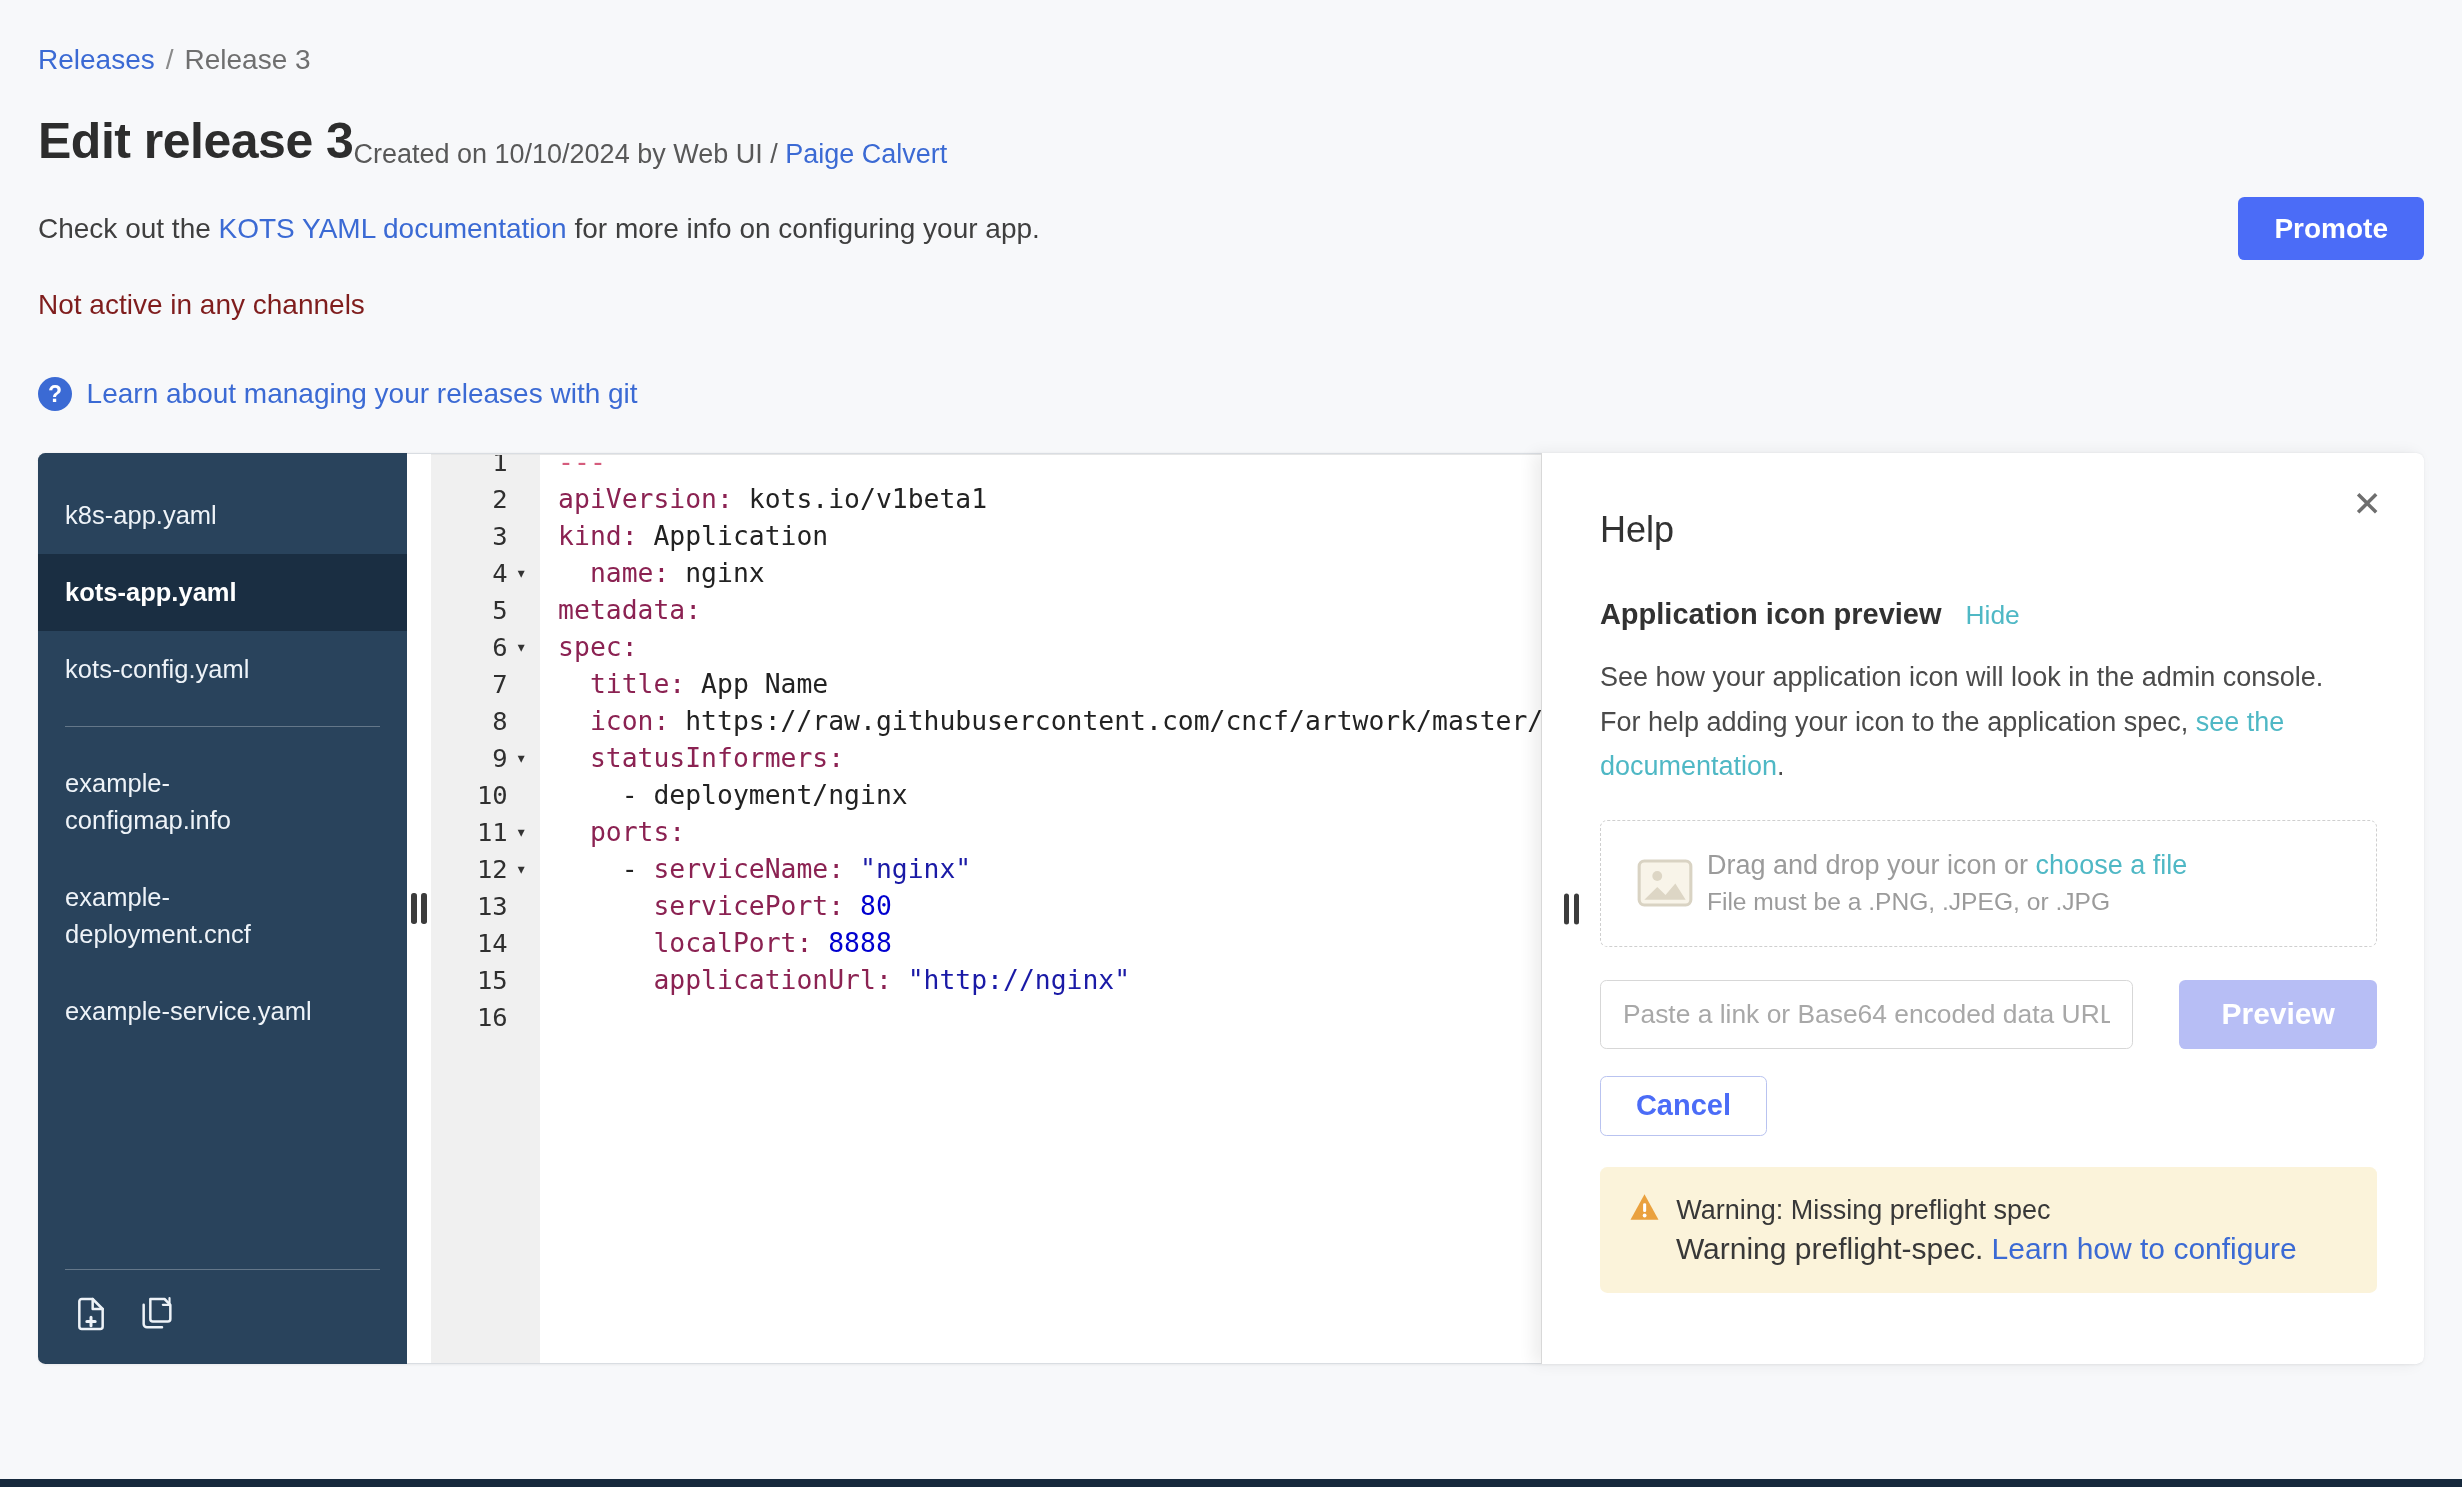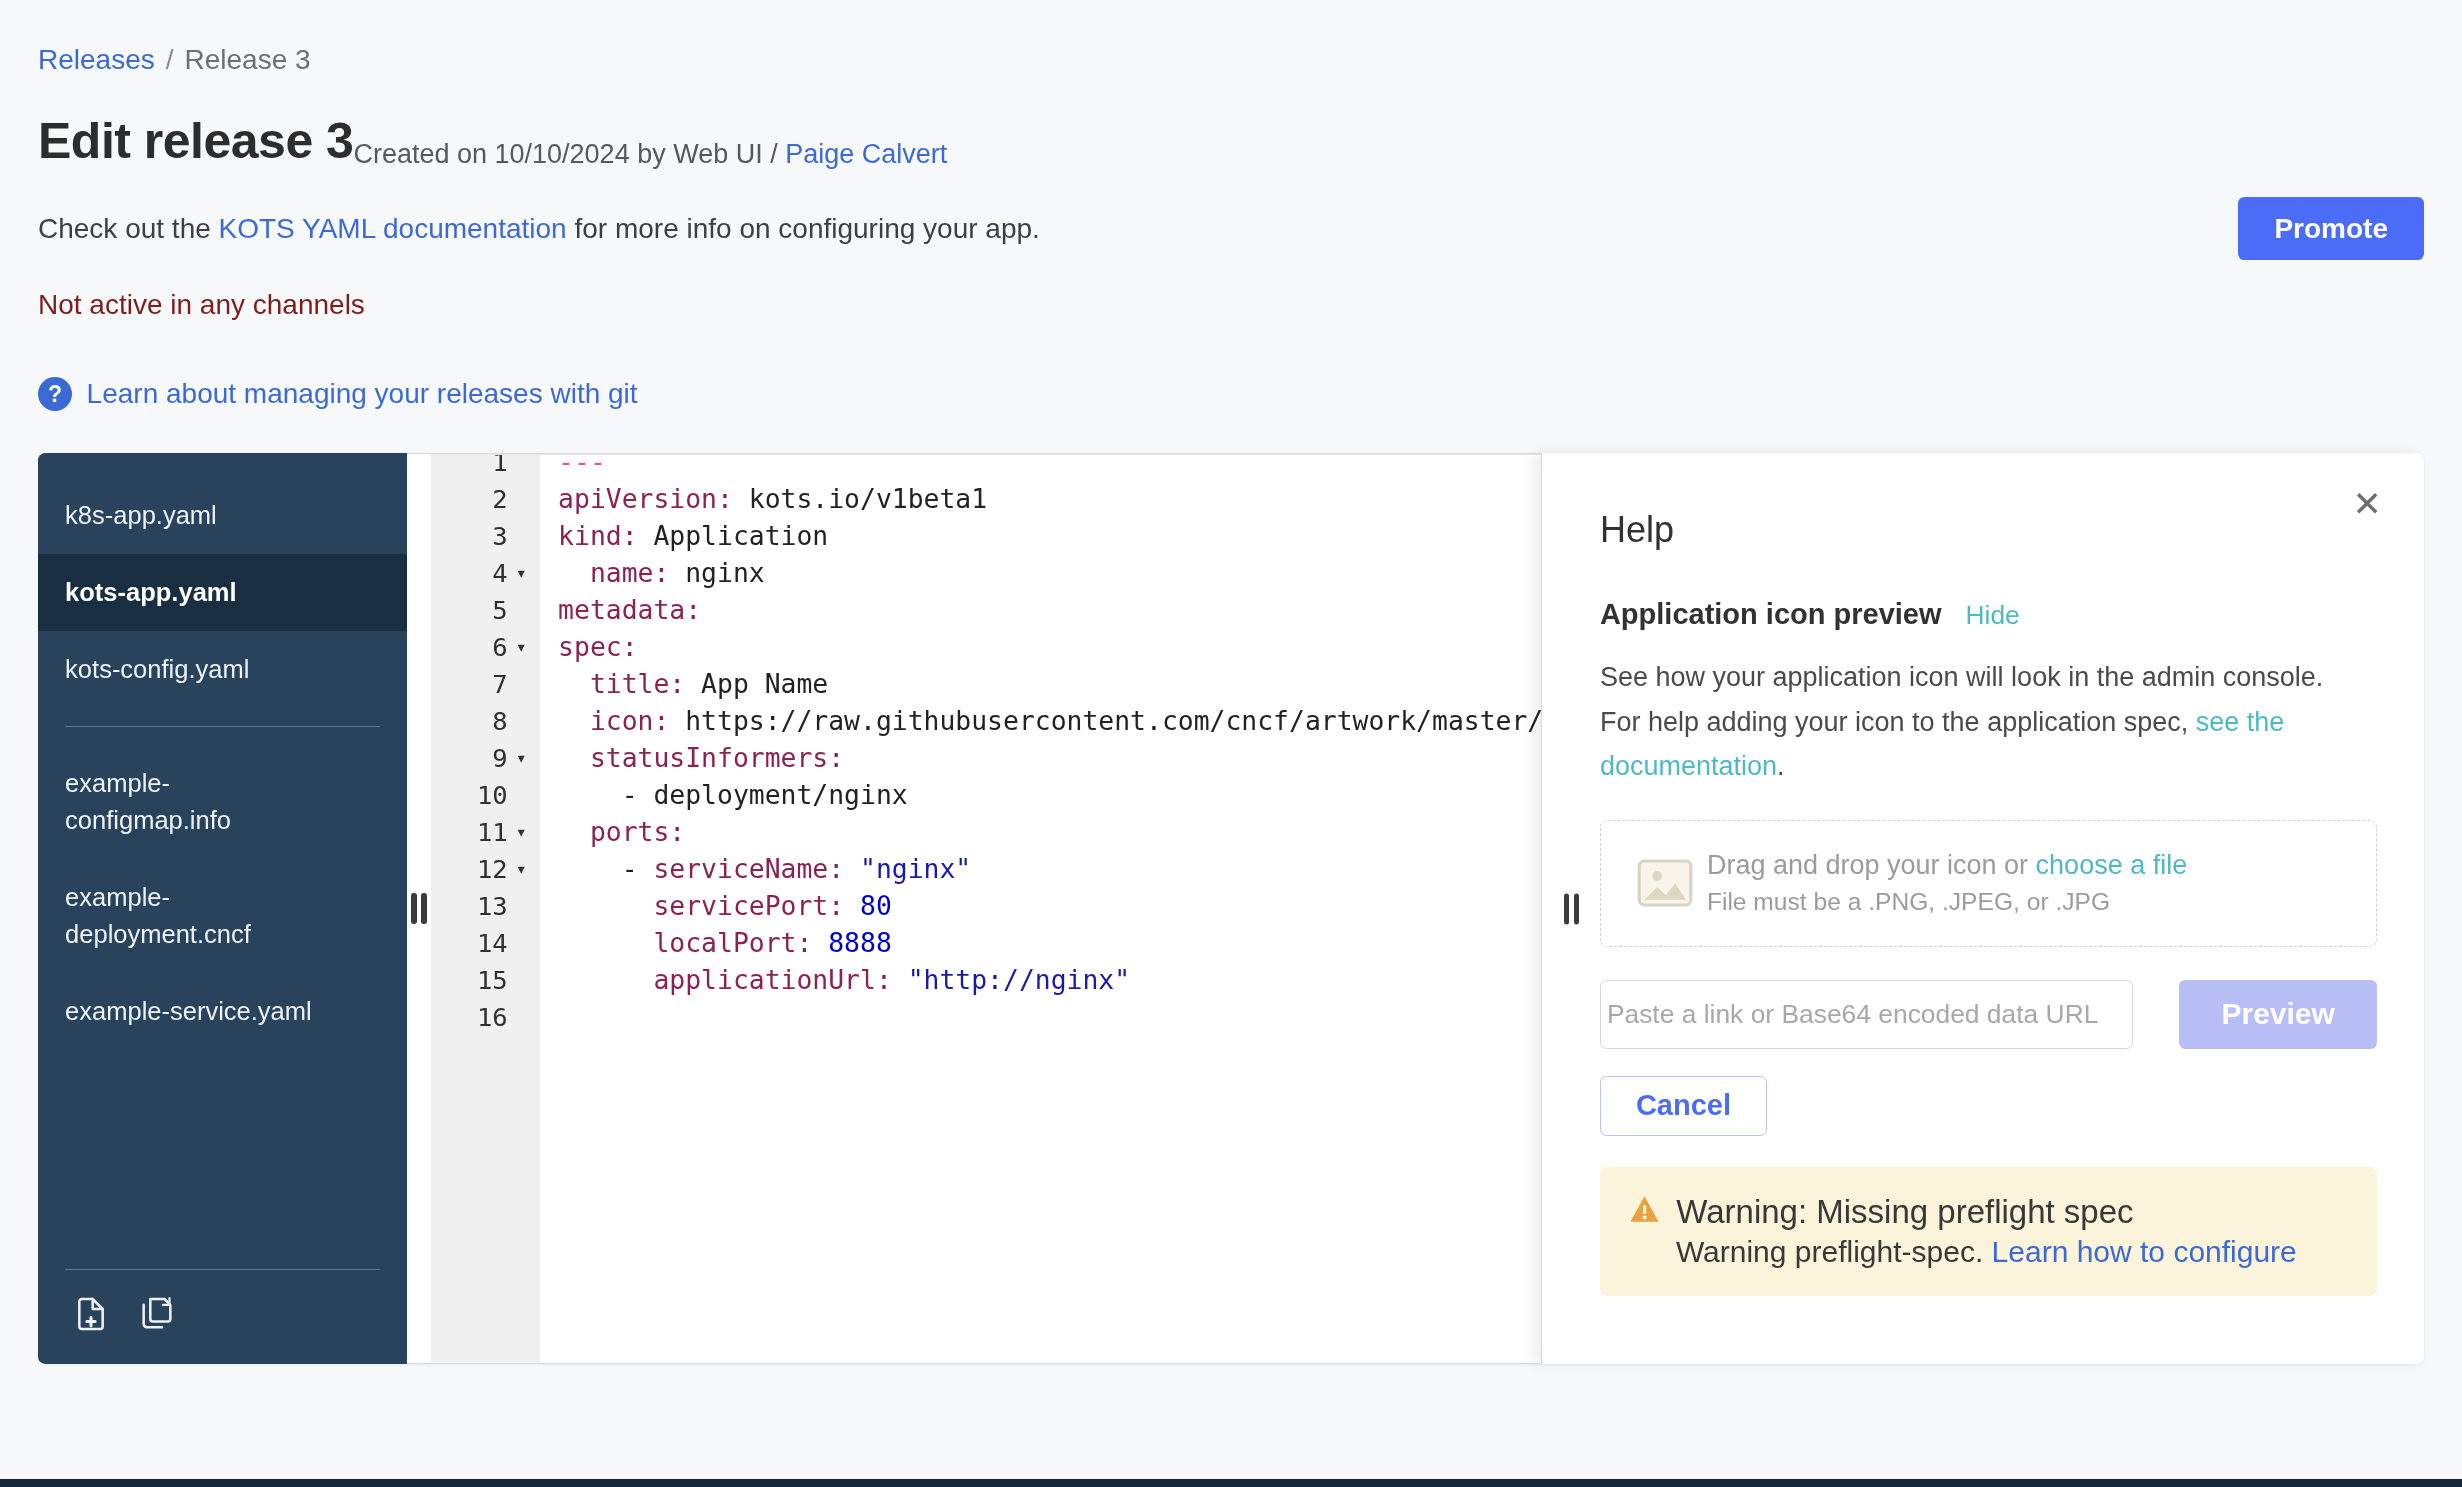--- a/index.html
+++ b/index.html
@@ -64,26 +64,26 @@
   .section-row h3{font-size:29px;font-weight:700;color:#323232}
   .teal-link{color:#4fb8c5;text-decoration:none;cursor:pointer}
   .section-row a{font-size:26.4px;font-weight:500}
   .help-desc{margin-top:24px;font-size:27px;line-height:1.65;color:#4a4a4a;max-width:729px}
   .dropzone{margin-top:31px;height:127px;border:1.8px dashed #cfcfcf;border-radius:7.3px;display:flex;align-items:center;gap:11px;padding-left:33px;cursor:pointer}
   .img-icon svg{display:block}
   .dz-line1{font-size:27px;color:#9b9b9b}
   .dz-line1 a{font-weight:500}
   .dz-line2{font-size:24.6px;color:#9b9b9b;margin-top:7.3px}
   .url-row{margin-top:33px;display:flex;align-items:center}
-  .url-row input{width:533px;height:69px;border:0.9px solid #d7d7d7;border-radius:6.4px;padding:0 6px;font-size:26.4px;font-family:inherit;color:#333;background:#fff}
+  .url-row input{width:533px;height:69px;border:0.9px solid #d7d7d7;border-radius:6.4px;padding:0 22px;font-size:26.4px;font-family:inherit;color:#333;background:#fff}
   .url-row input::placeholder{color:#a8a8a8}
   .btn.preview{background:#b7bef5;color:#fff;font-size:30px;padding:0 42px;height:69px;margin-left:auto}
   .btn.cancel{margin-top:27px;background:#fff;border:1.8px solid #b9c3f0;color:#4b6cf7;font-size:29px;padding:12.7px 35px;border-radius:6.4px}
   .warning-box{margin-top:31px;background:#fbf3da;border-radius:7.3px;padding:25.5px 29px 27px}
-  .warn-row1{display:flex;align-items:center;gap:16.4px;font-size:33px;color:#383838}
+  .warn-row1{display:flex;align-items:center;gap:16.4px;font-size:27px;color:#383838}
   .warn-row2{margin-top:4px;padding-left:47px;font-size:30px;color:#383838}
 
   
   footer.page-footer{margin:25.5px -38px 0;border-top:0.9px solid #e3e3e3;padding:16.4px 38px 18px;display:flex;justify-content:space-between;align-items:center}
   footer.page-footer .modified{font-size:28px;color:#4f4f4f}
   .bottom-bar{position:absolute;left:0;bottom:0;width:100%;height:9px;background:#16293c}
 </style>
 </head>
 <body>
 

